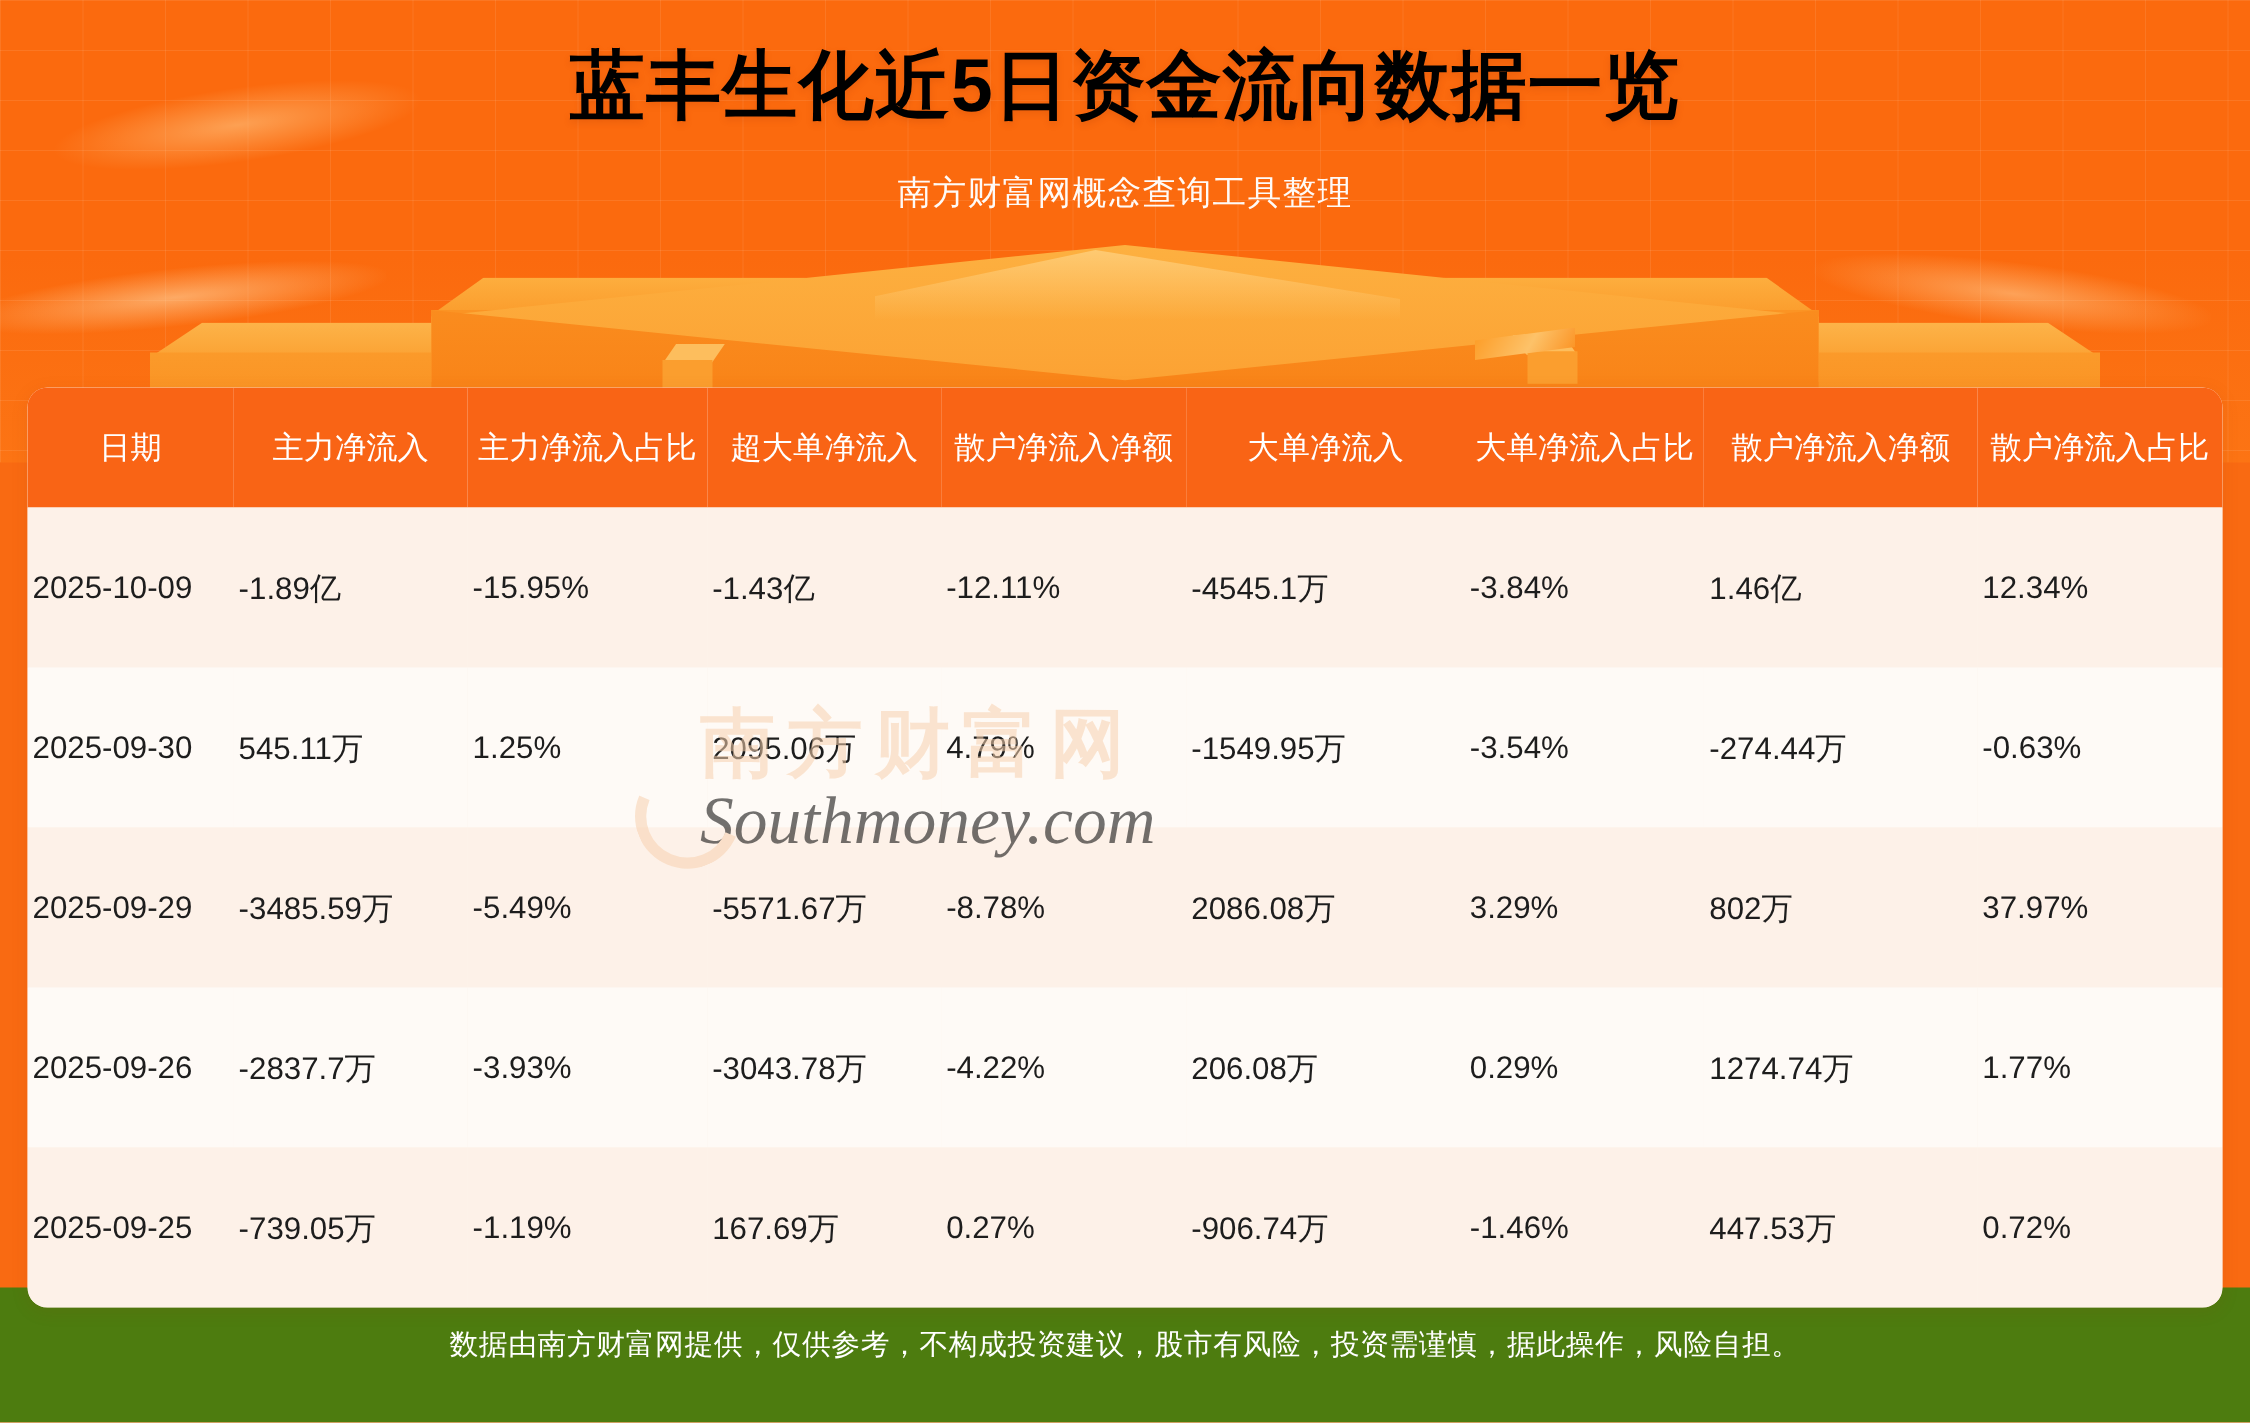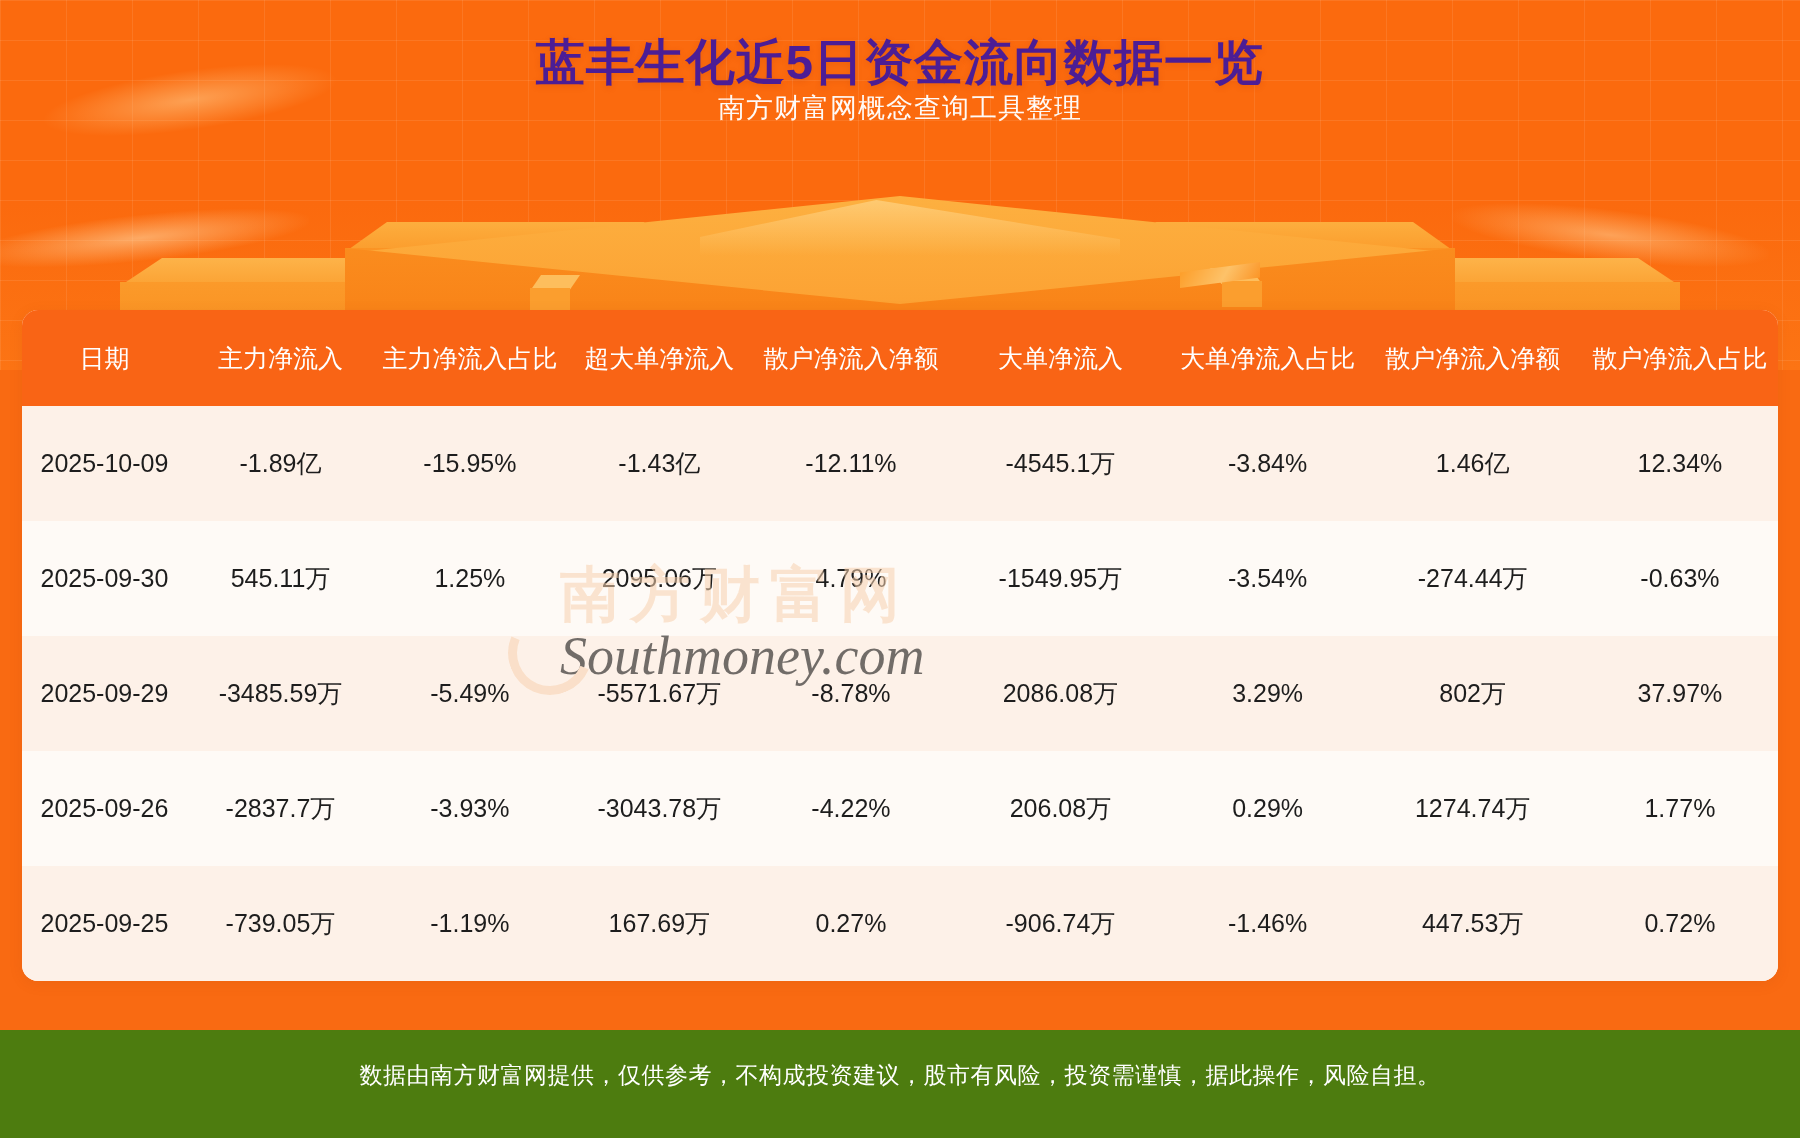--- a/index.html
+++ b/index.html
@@ -143,28 +143,29 @@
     background: linear-gradient(120deg, #fd9a22 0%, #fdc269 55%, #fb8e1c 100%);
     clip-path: polygon(0% 40%, 100% 0%, 100% 60%, 0% 100%);
   }
 
   
   #title-wrap {
     position: absolute; left: 0; top: 36px; width: 1800px;
     text-align: center; z-index: 5;
   }
   #page-title {
-    font-size: 49px;
+    font-size: 60px;
     font-weight: bold;
-    color: #4c1d95;
+    color: #000000;
     letter-spacing: 1px;
     line-height: 1.1;
     text-shadow: 0 2px 6px rgba(160,50,0,0.18);
   }
   #page-subtitle {
+    margin-top: 34px;
     font-size: 27px;
     color: #ffffff;
     letter-spacing: 1px;
     opacity: 0.97;
   }
 
   
   #card {
     position: absolute;
     left: 22px; top: 310px;
@@ -187,22 +188,21 @@
     font-weight: normal;
     padding: 22px 6px;
     line-height: 1.28;
     text-align: center;
     vertical-align: middle;
     height: 96px;
   }
   tbody td {
     font-size: 25px;
     color: #1d1d1d;
-    text-align: center;
-    height: 115px;
+    height: 128px;
     vertical-align: middle;
     padding: 4px;
   }
   tbody tr:nth-child(odd)  td { background: #fdf1e8; }
   tbody tr:nth-child(even) td { background: #fefaf6; }
 
   
   col.c0 { width: 148px; }
   col.c1 { width: 168px; }
   col.c2 { width: 172px; }

